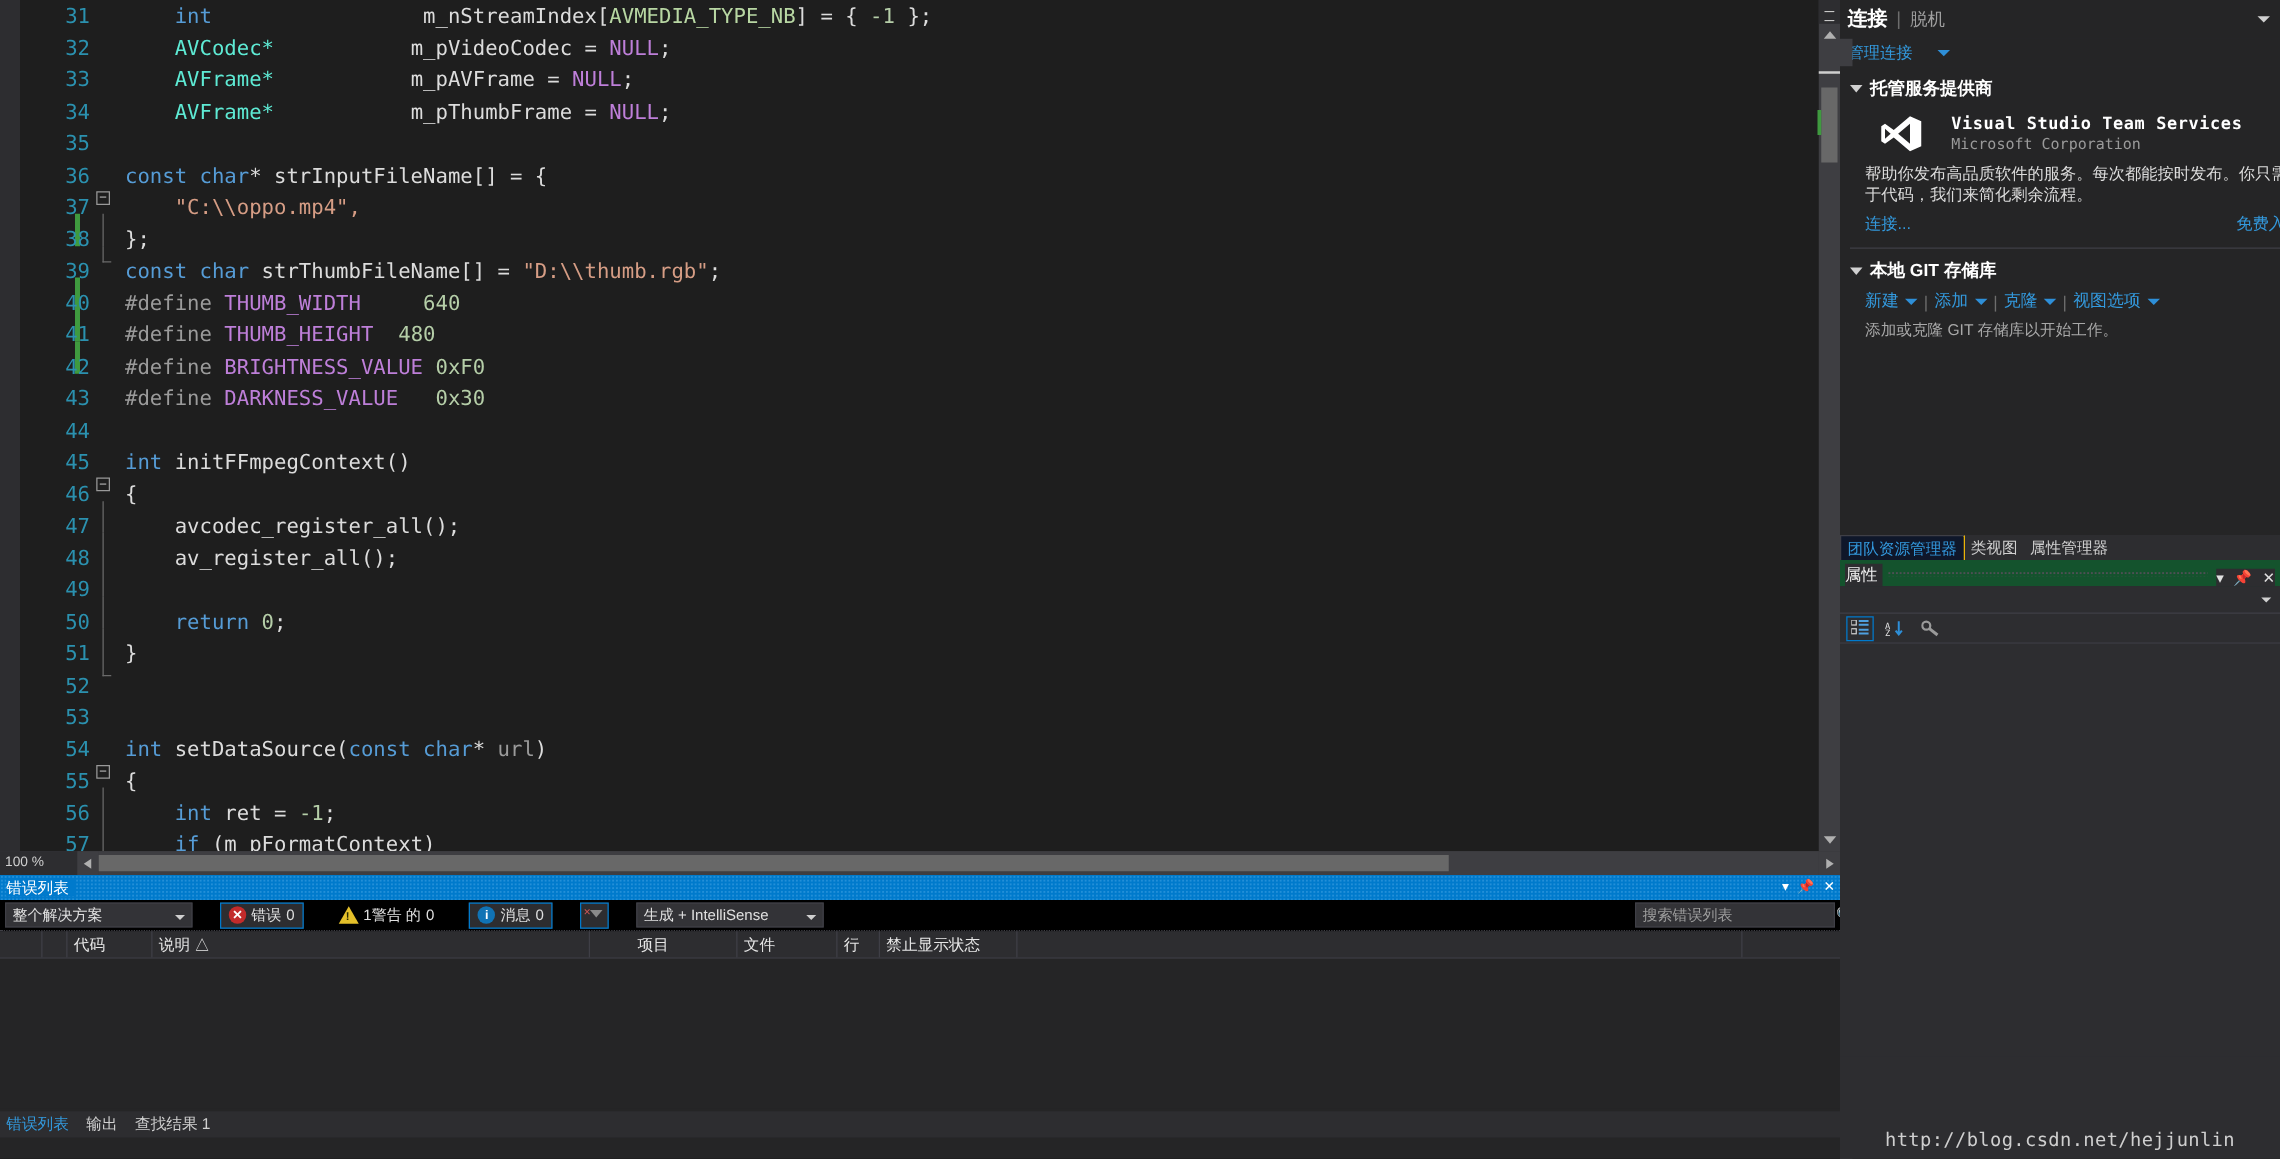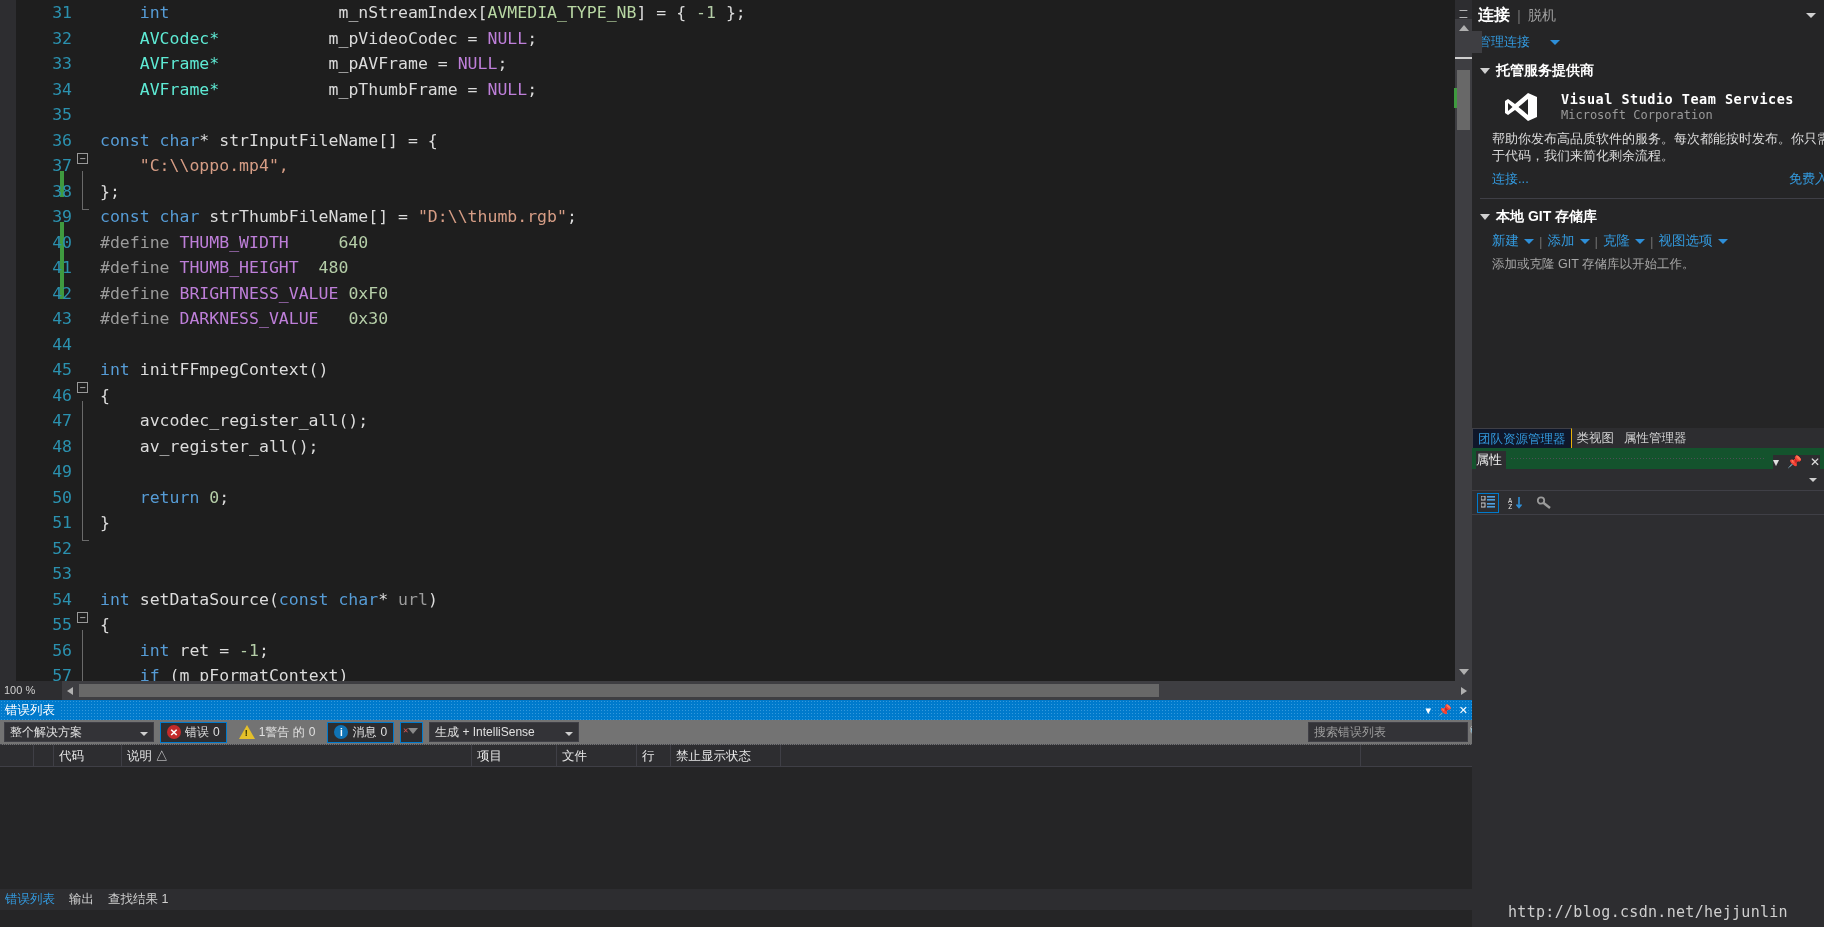--- a/index.html
+++ b/index.html
@@ -137,22 +137,22 @@
     position: relative; font-family: "Liberation Sans", sans-serif;
     background-image: radial-gradient(#3399dd 0.5px, transparent 0.6px);
     background-size: 3px 3px;
   }
   #el-title .label { background: #007acc; padding-right: 6px; }
   .el-title-btns {
     position: absolute; right: 4px; top: 0; height: 20px;
     display: flex; align-items: center; gap: 7px; color: #fff; font-size: 11px;
   }
   #el-toolbar {
-    height: 25px; background: #737373; display: flex; align-items: center;
-    gap: 6px; padding: 0 4px; border-bottom: 1px dotted #3f3f46;
+    height: 25px; background: #000000; display: flex; align-items: center;
+    gap: 22px; padding: 0 4px; border-bottom: 1px dotted #3f3f46;
   }
   .el-combo {
     height: 20px; background: #333337; border: 1px solid #3f3f46;
     color: #e0e0e0; font-size: 12px; line-height: 18px;
     padding: 0 18px 0 5px; position: relative; min-width: 150px;
     font-family: "Liberation Sans", sans-serif;
   }
   .el-combo::after {
     content: ""; position: absolute; right: 5px; top: 9px;
     border-left: 4px solid transparent; border-right: 4px solid transparent;
@@ -487,21 +487,21 @@
         <span class="srch-ico">🔍</span>
         <span class="srch-caret"></span>
       </div>
     </div>
 
     <div id="el-header">
         <div class="col" style="width: 34px;"></div>
         <div class="col" style="width: 20px;"></div>
         <div class="col" style="width: 68px;">代码</div>
         <div class="col" style="width: 350px;">说明 △</div>
-        <div class="col" style="width: 85px;">项目</div>
+        <div class="col" style="width: 85px; margin-left: 33px;">项目</div>
         <div class="col" style="width: 80px;">文件</div>
         <div class="col" style="width: 34px;">行</div>
         <div class="col" style="width: 110px;">禁止显示状态</div>
         <div class="col" style="width: 580px;"></div>
       </div>
     <div id="el-body"></div>
 
     <div id="el-tabs">
         <span class="tab active">错误列表</span>
         <span class="tab">输出</span>

